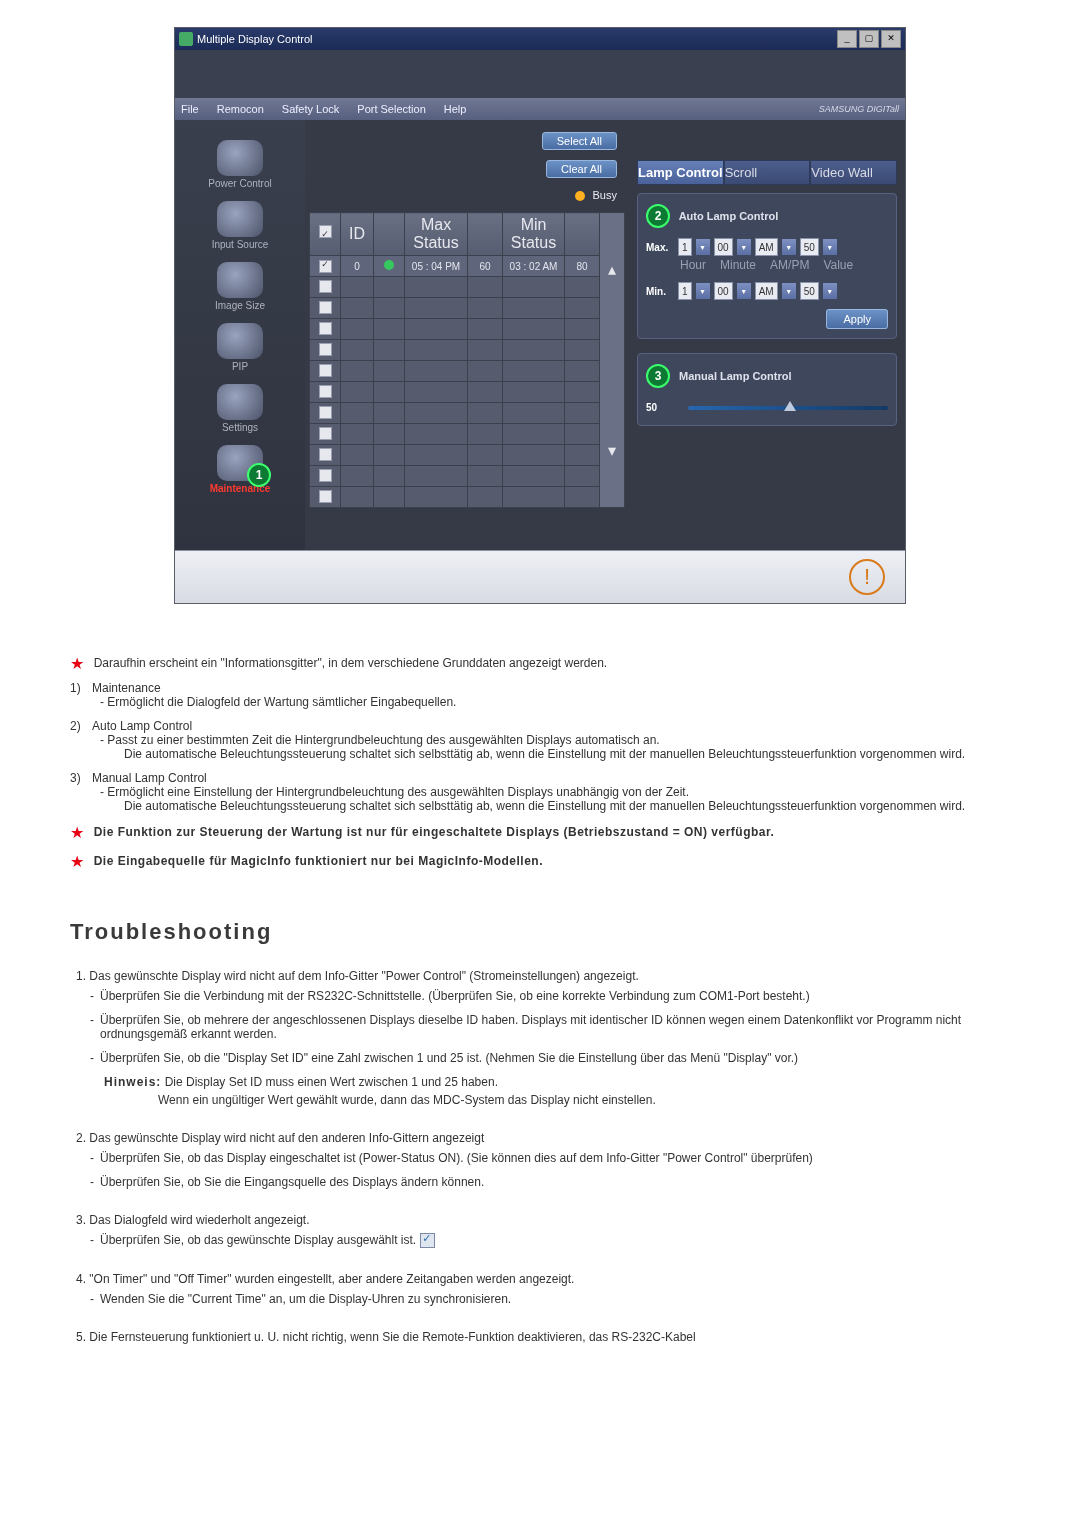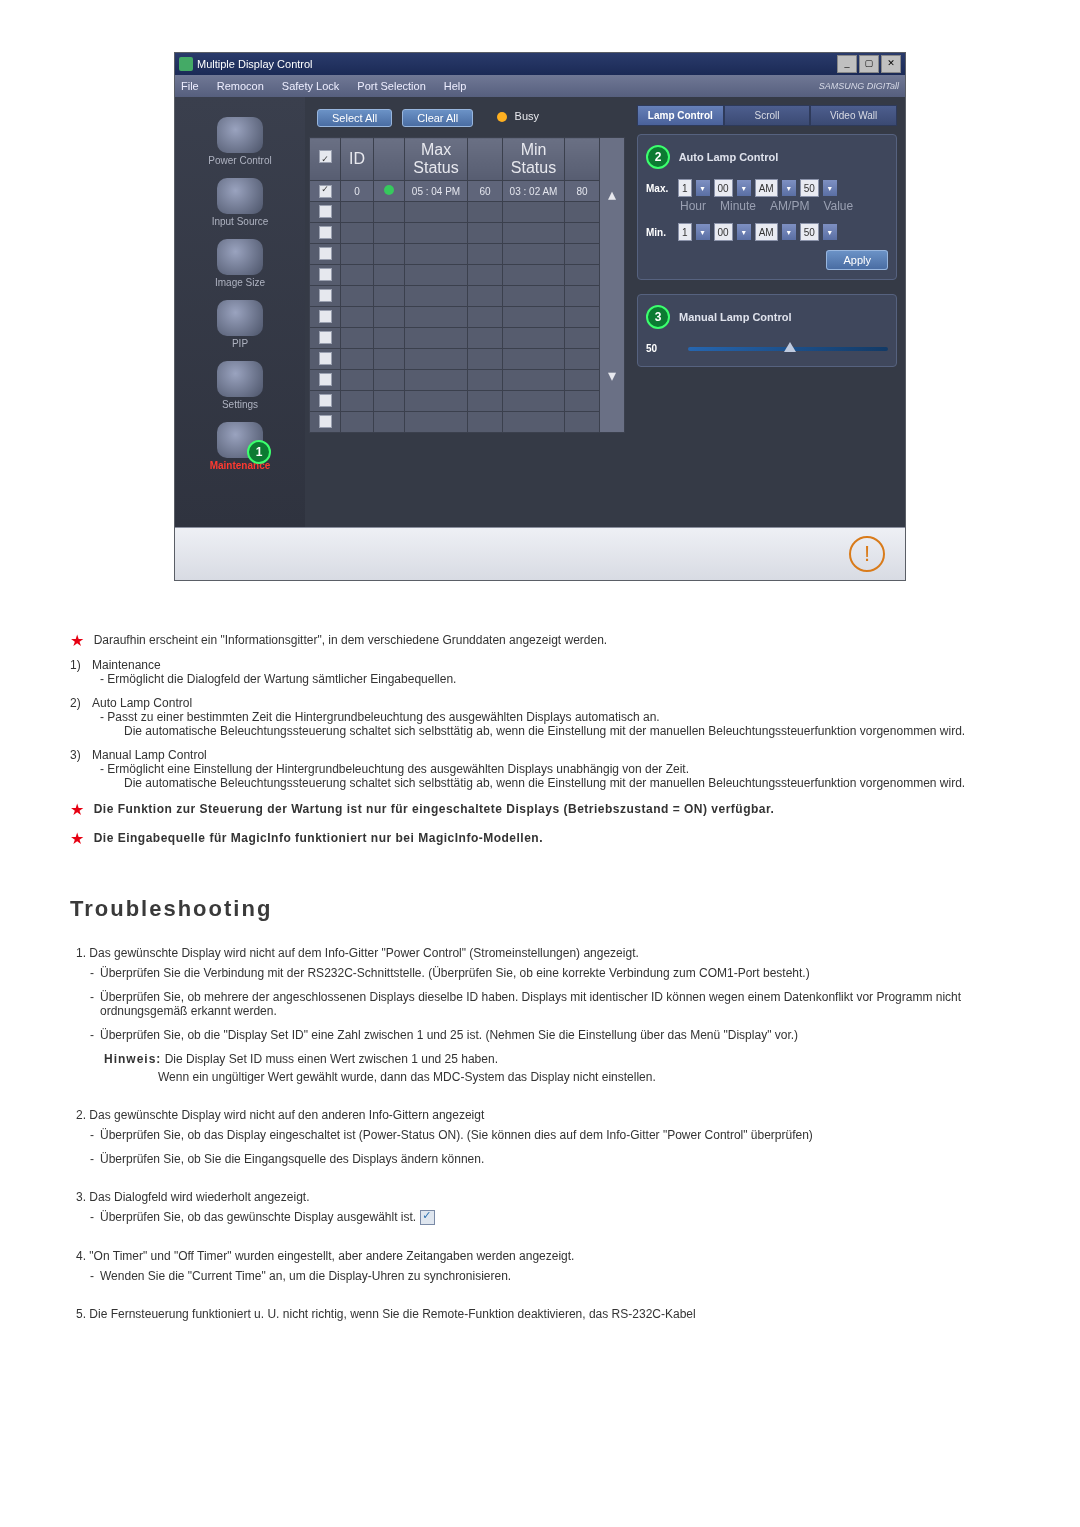--- a/index.html
+++ b/index.html
@@ -5,21 +5,21 @@
   body {
     margin: 0;
     padding: 0;
     background: #ffffff;
     font-family: Verdana, Arial, sans-serif;
     font-size: 12px;
     color: #333;
     width: 1080px;
   }
   .page {
-    padding: 52px 70px 40px 70px;
+    padding: 27px 70px 40px 70px;
   }
   
   .app-window {
     width: 730px;
     margin: 0 auto 50px auto;
     border: 1px solid #5a5e66;
     background: #3a4050;
     position: relative;
   }
   .titlebar {
@@ -39,20 +39,21 @@
   .win-btns { display:flex; gap:2px; }
   .win-btn { width:18px; height:16px; background:#c0c0c0; border:1px solid #888; font-size:9px; text-align:center; line-height:14px; color:#000; }
   .menubar {
     background: linear-gradient(#707895, #565f7e);
     height: 22px;
     display: flex;
     align-items: center;
     padding: 0 6px;
     font-size: 11px;
     color: #eef;
+    margin-top: 48px;
   }
   .menubar .menu-item { margin-right: 18px; }
   .menubar .brand { margin-left:auto; font-style: italic; font-size:9px; color:#d6d9e6; }
 
   .body-area {
     display: flex;
     background: #353a46;
     min-height: 430px;
   }
   .sidebar {
@@ -73,21 +74,21 @@
   }
   .side-item .callout {
     position:absolute; right:-8px; bottom:-6px;
     width:20px;height:20px;border-radius:50%;
     background:#0c7a32;border:2px solid #3cff6e;
     color:#fff;font-weight:bold;font-size:12px;
     display:flex;align-items:center;justify-content:center;
   }
 
   .center-pane { flex:1; padding:8px 4px; }
-  .top-btn-row { display:flex; align-items:flex-start; gap:10px; padding:4px 8px; }
+  .top-btn-row { display:flex; align-items:flex-end; gap:10px; padding:4px 8px;flex-direction:column; }
   .pill-btn {
     background: linear-gradient(#6b92c6,#4a6da3);
     color:#fff; font-size:11px;
     padding:2px 14px; border:1px solid #98b6de; border-radius:3px;
   }
   .busy-dot { width:10px;height:10px;border-radius:50%;background:#ffb020;display:inline-block;margin-right:4px; vertical-align:middle;}
   .busy-label { color:#e8e9ee; font-size:11px; }
 
   .data-table {
     width:100%;
@@ -110,23 +111,23 @@
   .chk.on::after{content:"✓";font-size:9px;color:#333;position:relative;top:-3px;}
   .circ { width:10px;height:10px;border-radius:50%;background:#36c95d;display:inline-block;}
   .scroll-col { width:16px; background:#6a7085 !important; }
 
   .right-pane {
     width:260px;
     padding:8px;
   }
   .tab-row { display:flex; gap:0; margin-bottom:8px;}
   .tab {
-    flex:1; font-size:10px; color:#d9dbe4;
+    flex:1; font-size:13px; color:#d9dbe4;
     background:linear-gradient(#4d5e8e,#3b4a73);
-    border:1px solid #2e3a5a; padding:4px 0; text-align:center;
+    border:1px solid #2e3a5a; padding:4px 0; text-align:left;margin-top:32px;
   }
   .tab.active{ background:linear-gradient(#6680b8,#4a619a); font-weight:bold; color:#fff;}
   .panel {
     border:1px solid #56627f;
     border-radius:4px;
     padding:10px 8px 12px 8px;
     margin-bottom:14px;
     position:relative;
     background: #3f475c;
   }

